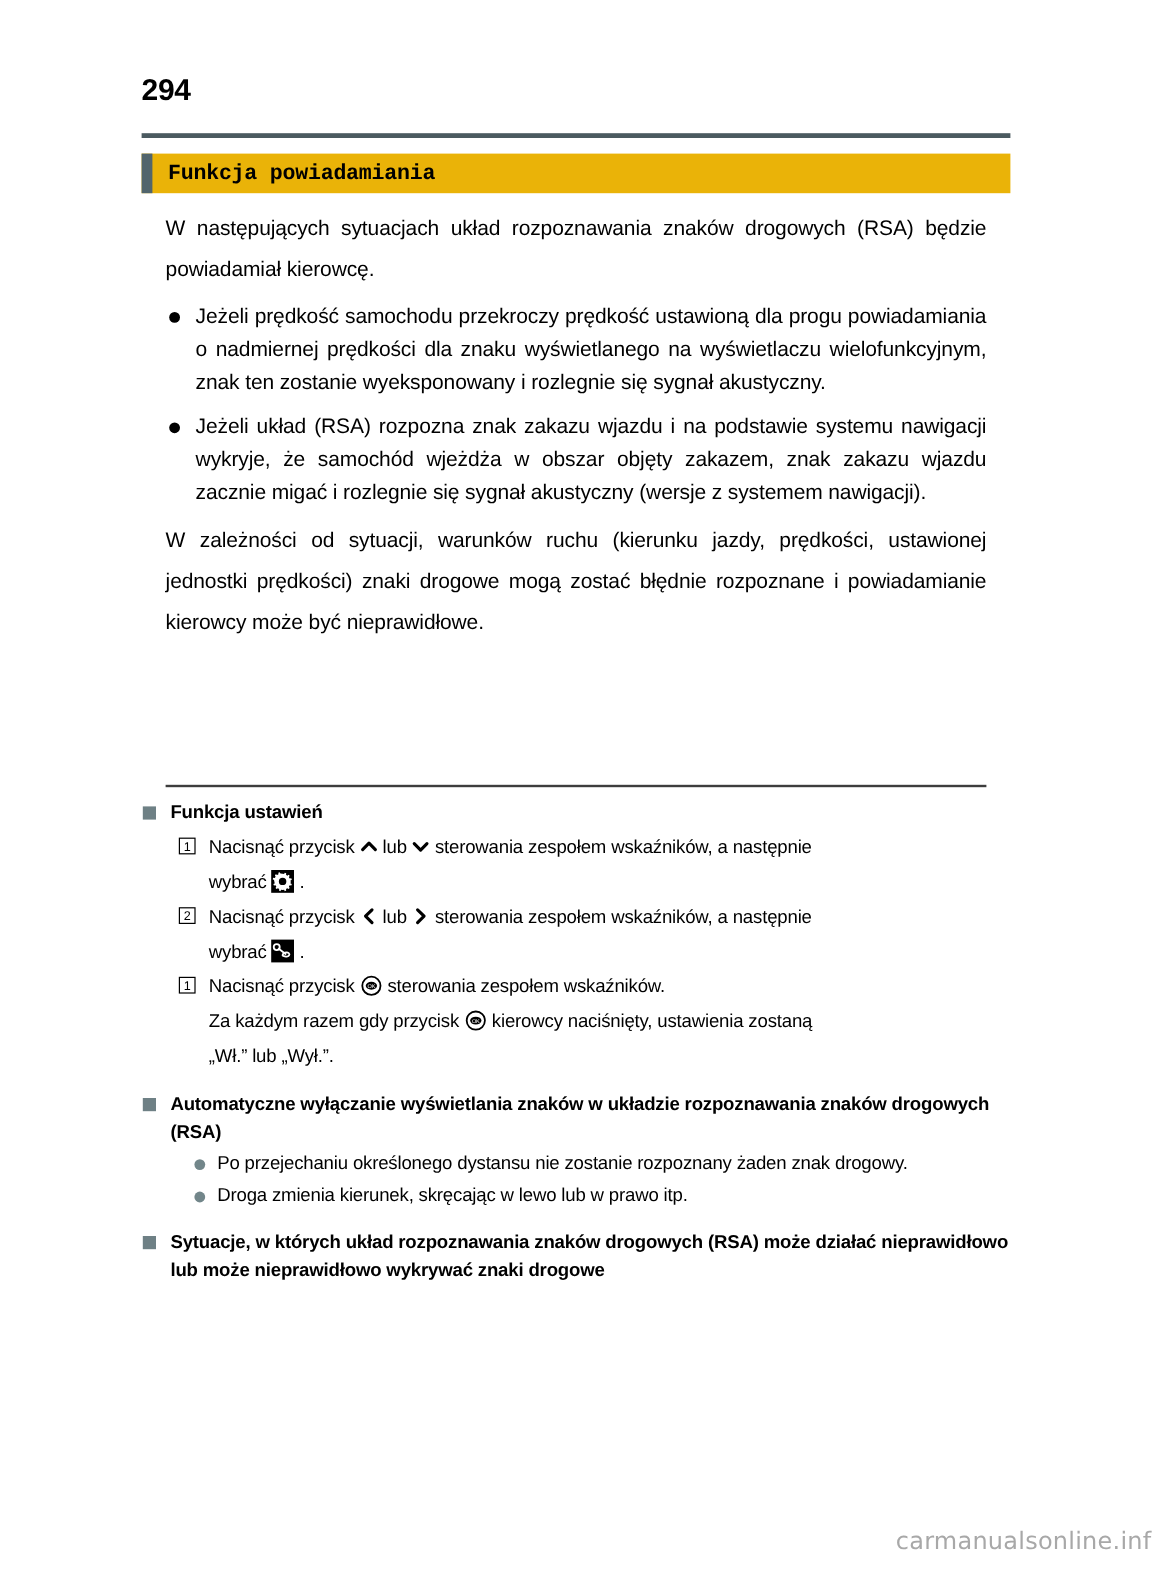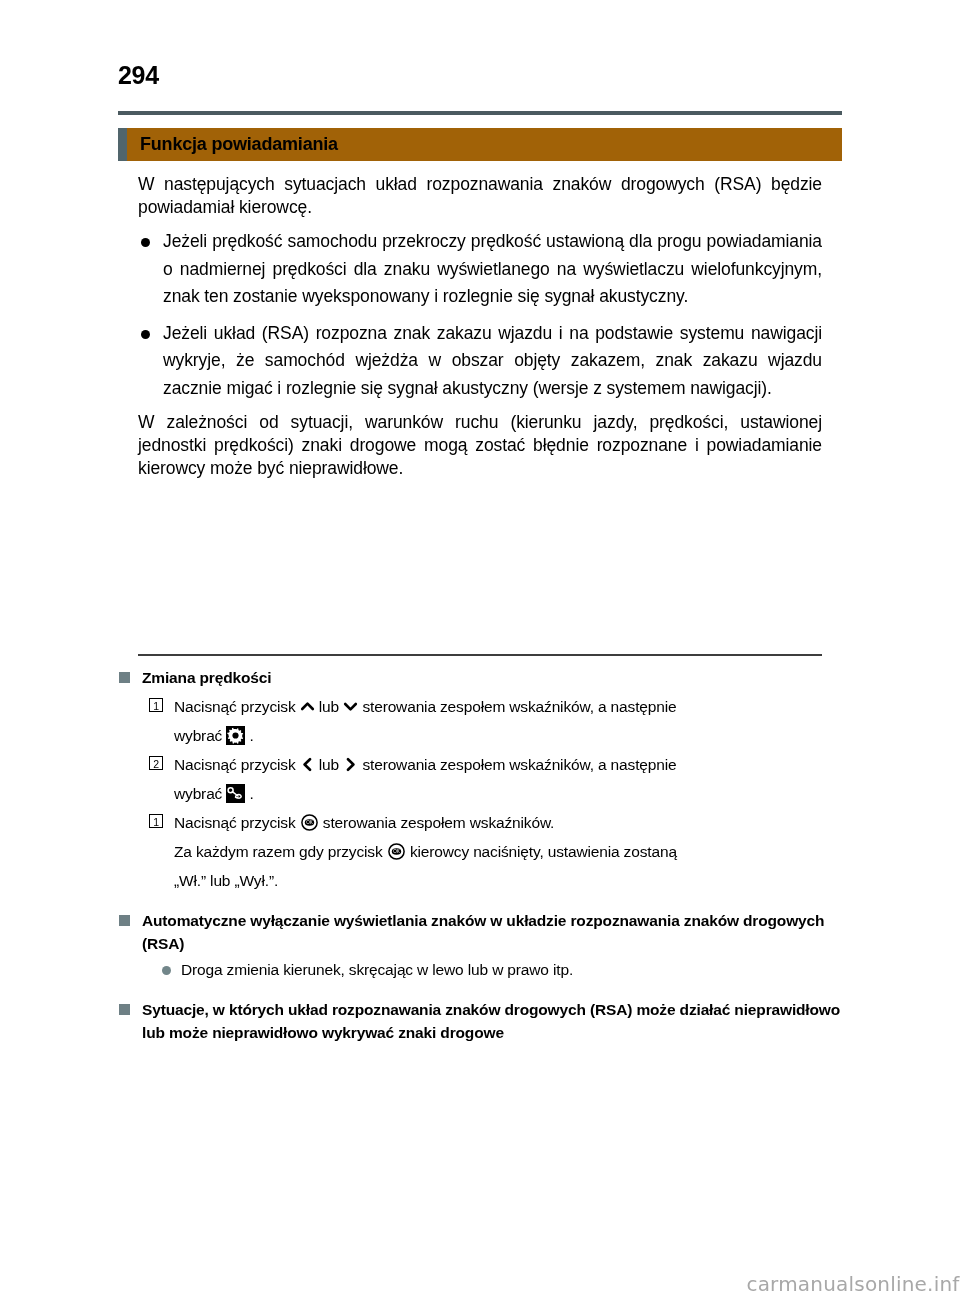--- a/index.html
+++ b/index.html
@@ -55,23 +55,24 @@
     background: #4b5a60;
   }
 
   
   .banner {
     position: absolute;
     left: 118px;
     top: 128px;
     width: 724px;
     height: 33px;
-    background: #a16207;
+    background: #eab308;
     display: flex;
     align-items: center;
+    font-family: Liberation Mono, monospace;
   }
   .banner-bar {
     width: 9px;
     height: 33px;
     background: #51656c;
     flex: 0 0 auto;
   }
   .banner-title {
     font-size: 18px;
     font-weight: bold;
@@ -81,21 +82,21 @@
 
   
   .body-col {
     position: absolute;
     left: 138px;
     top: 173px;
     width: 684px;
   }
   .para {
     font-size: 17.5px;
-    line-height: 23px;
+    line-height: 34px;
     text-align: justify;
     margin: 0 0 9px 0;
     letter-spacing: -0.1px;
   }
   .para.last { margin-bottom: 0; }
 
   .blist {
     margin: 0;
     padding: 0;
     list-style: none;
@@ -296,21 +297,21 @@
 
     <p class="para last">W zależności od sytuacji, warunków ruchu (kierunku jazdy, prędkości, ustawionej jednostki prędkości) znaki drogowe mogą zostać błędnie rozpoznane i powiadamianie kierowcy może być nieprawidłowe.</p>
   </div>
 
   <div class="mid-rule"></div>
 
   <div class="notes">
 
     <div class="note-head">
       <span class="sq"></span>
-      <span>Zmiana prędkości</span>
+      <span>Funkcja ustawień</span>
     </div>
 
     <ul class="steps">
 
       <li class="step">
         <span class="step-line">
           <span class="num">1</span>
           <span>Nacisnąć przycisk</span>
           <span class="chev"><svg width="15" height="15" viewBox="0 0 15 15">
                 <path d="M2.2 10 L7.5 4.6 L12.8 10" fill="none" stroke="#000" stroke-width="2.6" stroke-linecap="round" stroke-linejoin="round"></path>
@@ -384,20 +385,24 @@
 
     <div class="block-gap-a"></div>
 
     <div class="note-head">
       <span class="sq"></span>
       <span>Automatyczne wyłączanie wyświetlania znaków w układzie rozpoznawania znaków drogowych (RSA)</span>
     </div>
     <ul class="sublist">
       <li>
         <span class="gdot"></span>
+        <span>Po przejechaniu określonego dystansu nie zostanie rozpoznany żaden znak drogowy.</span>
+      </li>
+      <li>
+        <span class="gdot"></span>
         <span>Droga zmienia kierunek, skręcając w lewo lub w prawo itp.</span>
       </li>
     </ul>
 
     <div class="block-gap-b"></div>
 
     <div class="note-head">
       <span class="sq"></span>
       <span>Sytuacje, w których układ rozpoznawania znaków drogowych (RSA) może działać nieprawidłowo lub może nieprawidłowo wykrywać znaki drogowe</span>
     </div>

